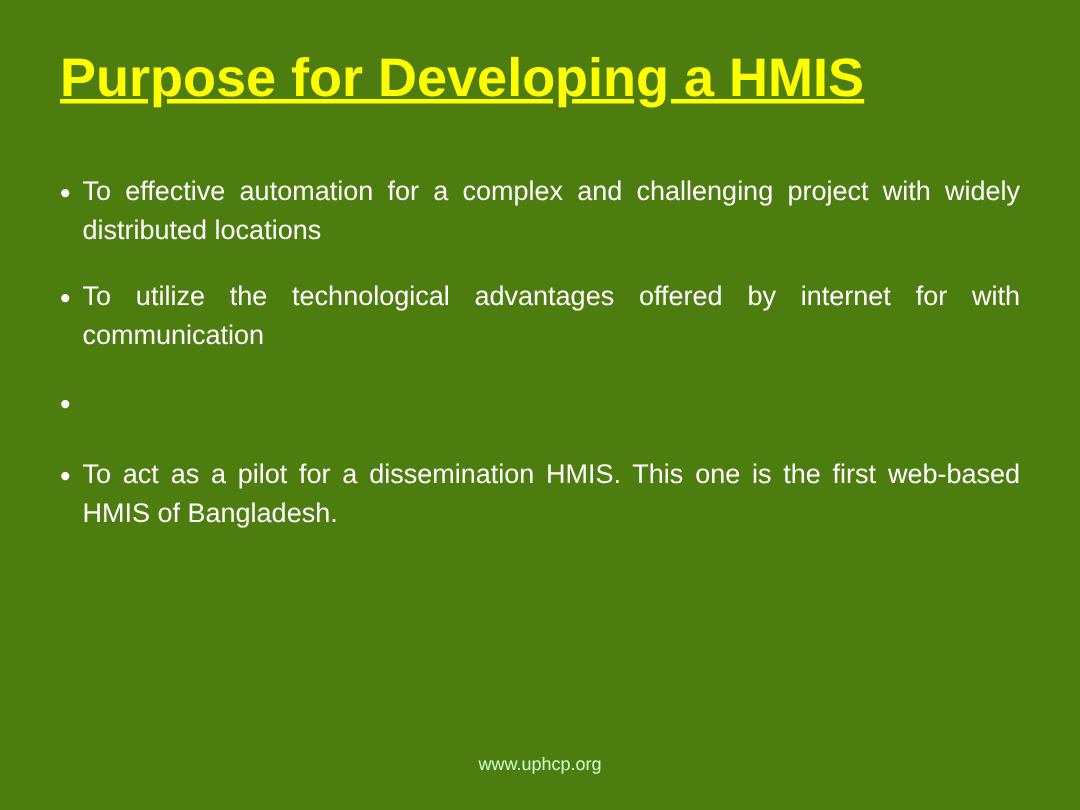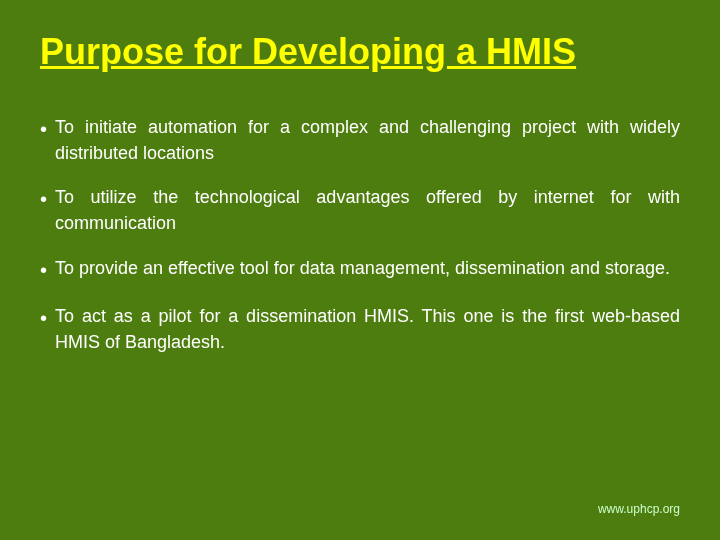--- a/index.html
+++ b/index.html
@@ -58,45 +58,44 @@
       flex-shrink: 0;
       margin-top: 1px;
     }
 
     .bullet-text {
       flex: 1;
       text-align: justify;
     }
 
     .footer {
-      text-align: right;
+      text-align: center;
       color: #ccffcc;
       font-size: 12px;
       margin-top: 2px;
       padding-bottom: 4px;
     }
   </style>
 </head>
 <body>
 
 <div class="slide">
   <div class="title">Purpose for Developing a HMIS</div>
 
   <ul class="bullet-list">
     <li class="bullet-item">
       <span class="bullet-dot">•</span>
-      <span class="bullet-text">To  initiate  automation  for  a  complex  and challenging  project  with  widely  distributed locations</span>
+      <span class="bullet-text">To  effective  automation  for  a  complex  and challenging  project  with  widely  distributed locations</span>
     </li>
     <li class="bullet-item">
       <span class="bullet-dot">•</span>
       <span class="bullet-text">To utilize the technological advantages offered by internet for with communication</span>
     </li>
     <li class="bullet-item">
       <span class="bullet-dot">•</span>
-      <span class="bullet-text">To  provide  an  effective  tool  for  data management, dissemination and storage.</span>
     </li>
     <li class="bullet-item">
       <span class="bullet-dot">•</span>
       <span class="bullet-text">To act as a pilot for a dissemination HMIS. This one is the first web-based HMIS of Bangladesh.</span>
     </li>
   </ul>
 
   <div class="footer">www.uphcp.org</div>
 </div>
 

